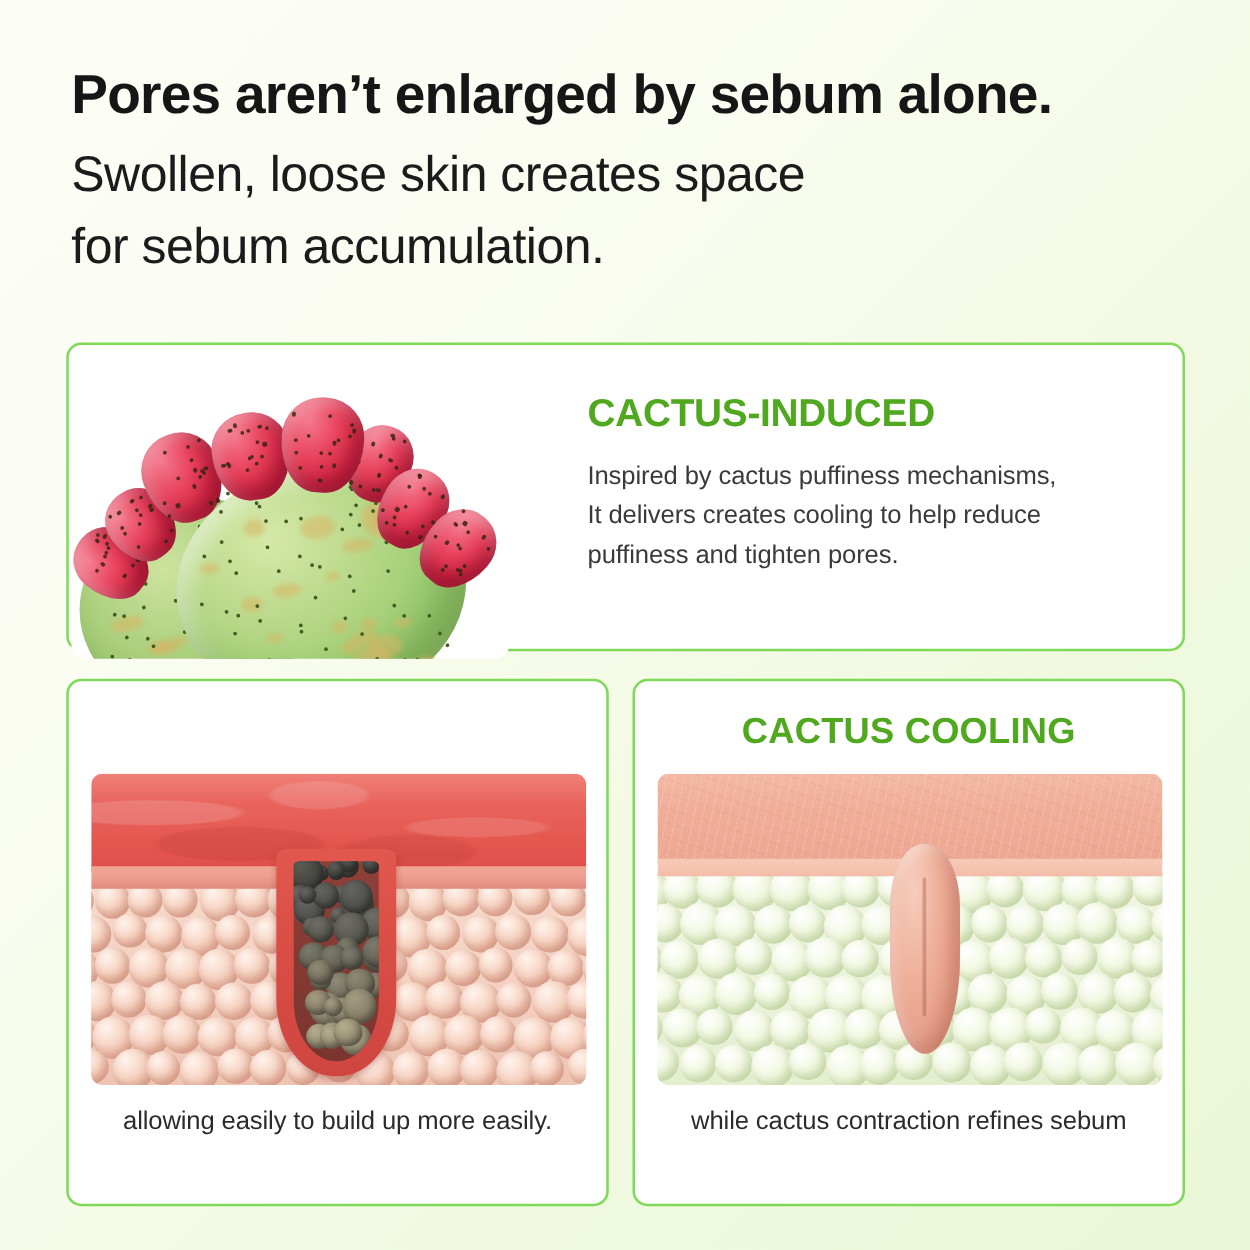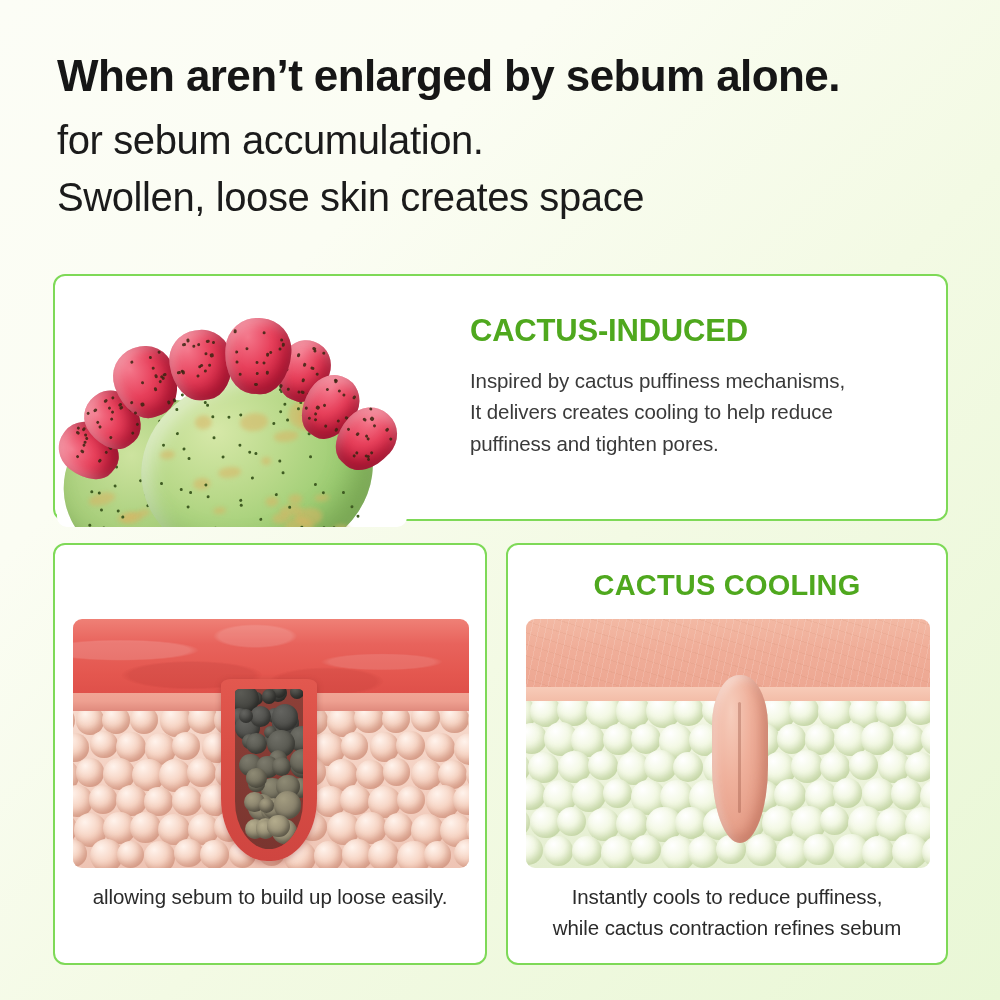--- a/index.html
+++ b/index.html
@@ -186,24 +186,24 @@
     content:"";position:absolute;left:46%;top:16%;width:3px;height:66%;
     border-radius:2px;background:rgba(150,80,62,.35);
   }
 </style>
 </head>
 <body>
 
 <div class="page">
 
   <div class="head">
-    <h1>When aren’t enlarged by sebum alone.</h1>
+    <h1>Pores aren’t enlarged by sebum alone.</h1>
     <div class="sub">
+      <span>Swollen, loose skin creates space</span>
       <span>for sebum accumulation.</span>
-      <span>Swollen, loose skin creates space</span>
     </div>
   </div>
 
   <div class="card" id="card-top">
 
     <div class="cactus-wrap">
       <div class="cactus-stage" id="cactus-art">
           <div class="pad back">
             <div class="blotch" style="width: 19.7008px; height: 10.0663px; left: 25.4444%; top: 15.8818%;"></div>
             <div class="blotch" style="width: 21.7636px; height: 10.2931px; left: 26.6263%; top: 64.0059%;"></div>
@@ -638,21 +638,21 @@
                 <div class="blob" style="width: 25.2366px; height: 25.2366px; left: 39.0928px; top: 131.852px; background: radial-gradient(circle at 34% 28%, rgb(180, 172, 140) 0%, rgb(139, 131, 108) 78%); box-shadow: rgba(0, 0, 0, 0.35) -2px -3px 5px inset;"></div>
                 <div class="blob" style="width: 14.4682px; height: 14.4682px; left: 34.147px; top: 132.441px; background: radial-gradient(circle at 34% 28%, rgb(180, 172, 140) 0%, rgb(139, 131, 108) 78%); box-shadow: rgba(0, 0, 0, 0.35) -2px -3px 5px inset;"></div>
                 <div class="blob" style="width: 22.8319px; height: 22.8319px; left: 34.2243px; top: 127.669px; background: radial-gradient(circle at 34% 28%, rgb(180, 172, 140) 0%, rgb(139, 131, 108) 78%); box-shadow: rgba(0, 0, 0, 0.35) -2px -3px 5px inset;"></div>
               </div>
           </div>
         </div>
       </div>
     </div>
 
     <div class="b-cap">
-      <span>allowing sebum to build up loose easily.</span>
+      <span>allowing easily to build up more easily.</span>
     </div>
   </div>
 
   <div class="card" id="card-right">
     <div class="b-title">CACTUS COOLING</div>
 
     <div class="b-img">
       <div class="skin-stage R" id="skin-right">
         <div class="dermis"></div>
         <div class="cells" id="cells-right">
@@ -747,18 +747,17 @@
             <div class="cell" style="width: 35.7715px; height: 35.7715px; left: 392.235px; top: 214.591px;"></div>
             <div class="cell" style="width: 32.2603px; height: 32.2603px; left: 421.542px; top: 216.84px;"></div>
           </div>
         <div class="surface"></div>
         <div class="epi-line"></div>
         <div class="pore-R"></div>
       </div>
     </div>
 
     <div class="b-cap">
-      <span>Instantly cools to reduce puffiness,</span>
       <span>while cactus contraction refines sebum</span>
     </div>
   </div>
 
 </div>
 
 </body></html>

